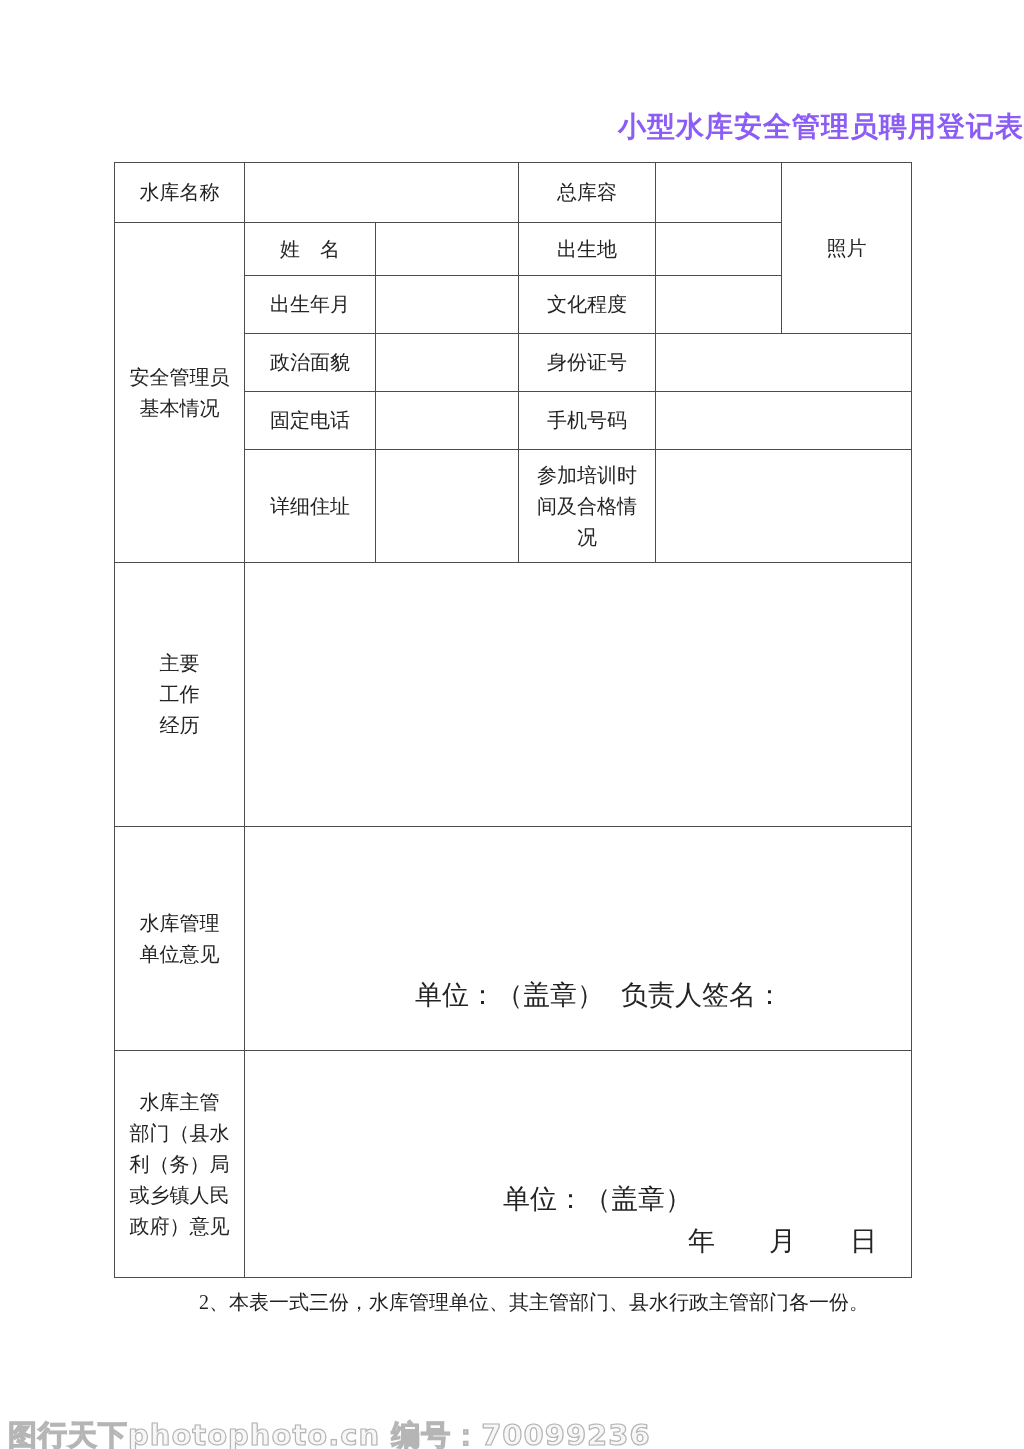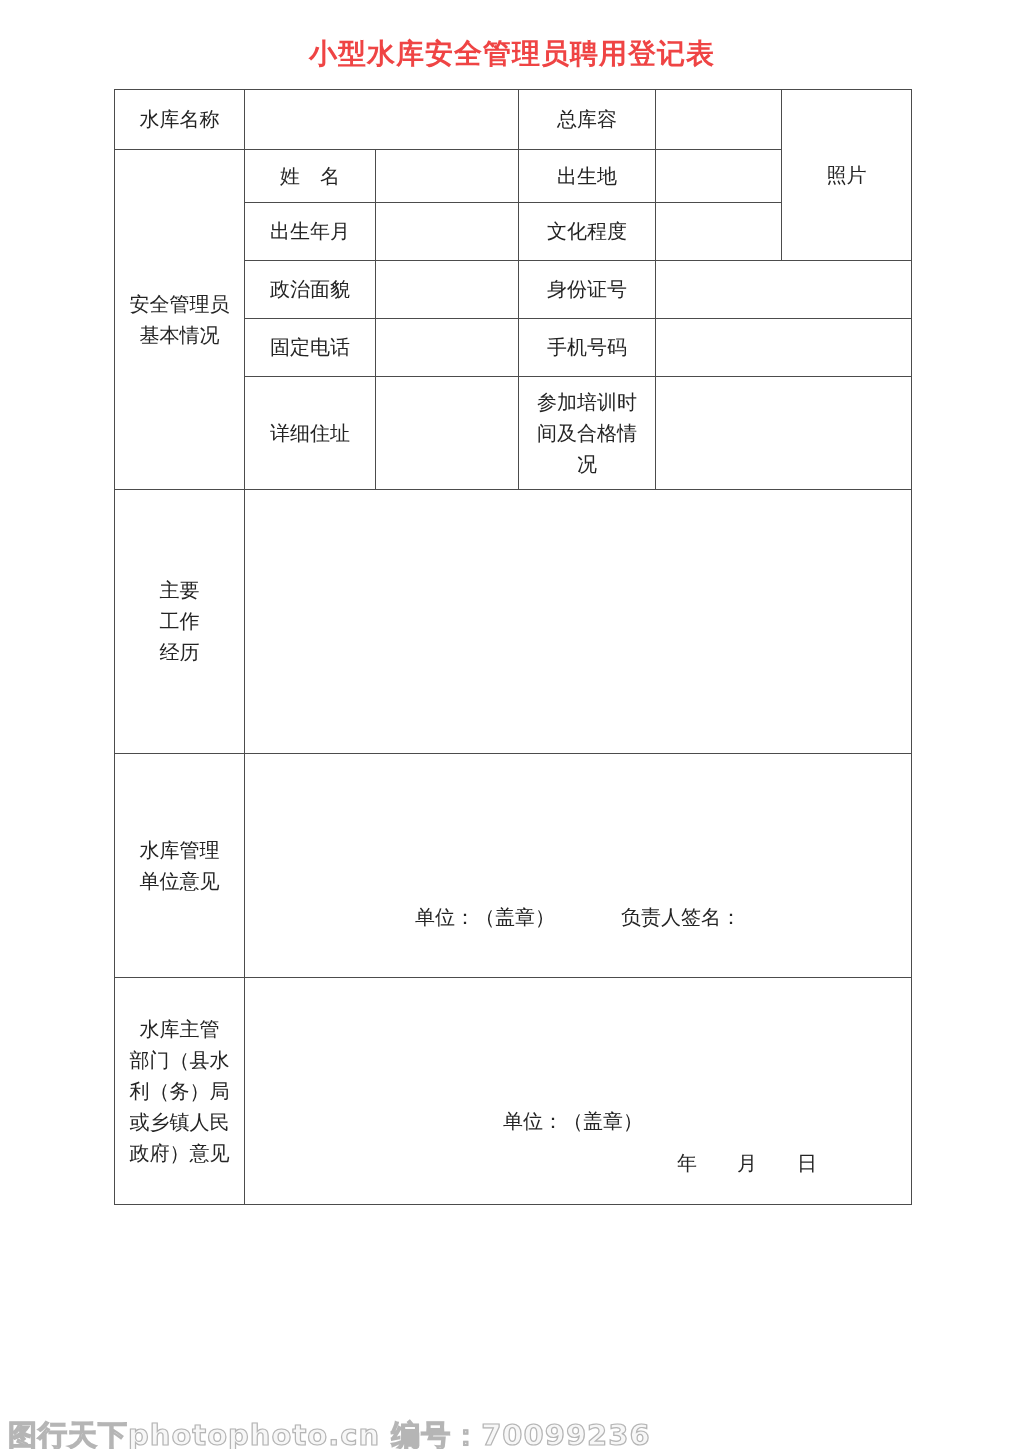--- a/index.html
+++ b/index.html
@@ -6,27 +6,27 @@
   html, body { background: #ffffff; }
   body {
     width: 1024px;
     height: 1449px;
     position: relative;
     font-family: "Liberation Serif", "DejaVu Serif", serif;
     color: #1f1f1f;
     overflow: hidden;
   }
   .page-title {
-    padding-top: 37px;
-    text-align: center;
+    padding-top: 110px;
+    text-align: right;
     font-size: 28px;
     font-weight: bold;
     line-height: 34px;
     letter-spacing: 1px;
-    color: #ef4444;
+    color: #8b5cf6;
   }
   table.form-table {
     margin: 18px 0 0 114px;
     width: 797px;
     border-collapse: collapse;
     table-layout: fixed;
   }
   table.form-table td {
     border: 1px solid #4c4c4c;
     text-align: center;
@@ -44,21 +44,21 @@
   tr.r4 { height: 58px; }
   tr.r5 { height: 58px; }
   tr.r6 { height: 113px; }
   tr.r7 { height: 264px; }
   tr.r8 { height: 224px; }
   tr.r9 { height: 227px; }
   td.tall-label { line-height: 2.2; }
   td.supervisor-label { line-height: 1.9; margin-top: 20px; }
   td.training-label { line-height: 1.7; margin-left: 8px; }
   td.content-cell { position: relative; vertical-align: top; }
-  .abs-text { position: absolute; font-size: 20px; color: #242424; white-space: pre; }
+  .abs-text { position: absolute; font-size: 27px; color: #242424; white-space: pre; }
   .notes {
     margin: 8px 0 0 158px;
     font-size: 20px;
     color: #1f1f1f;
     line-height: 33px;
   }
   .notes .note-line-2 { margin-left: 41px; }
   .watermark {
     position: absolute;
     left: 8px;
@@ -144,22 +144,23 @@
       </td>
     </tr>
     <tr class="r9">
       <td class="supervisor-label">水库主管
 部门（县水
 利（务）局
 或乡镇人民
 政府）意见</td>
       <td colspan="5" class="content-cell">
         <span class="abs-text" style="left:258px; top:128px;">单位：（盖章）</span>
-        <span class="abs-text" style="left:432px; top:170px;">年　　月　　日</span>
+        <span class="abs-text" style="left:443px; top:170px;">年　　月　　日</span>
       </td>
     </tr>
   </tbody>
 </table>
 
 <div class="notes">
+  <div class="note-line-2">2、本表一式三份，水库管理单位、其主管部门、县水行政主管部门各一份。</div>
 </div>
 
 <div class="watermark">图行天下photophoto.cn 编号：70099236</div>
 
 </body></html>

